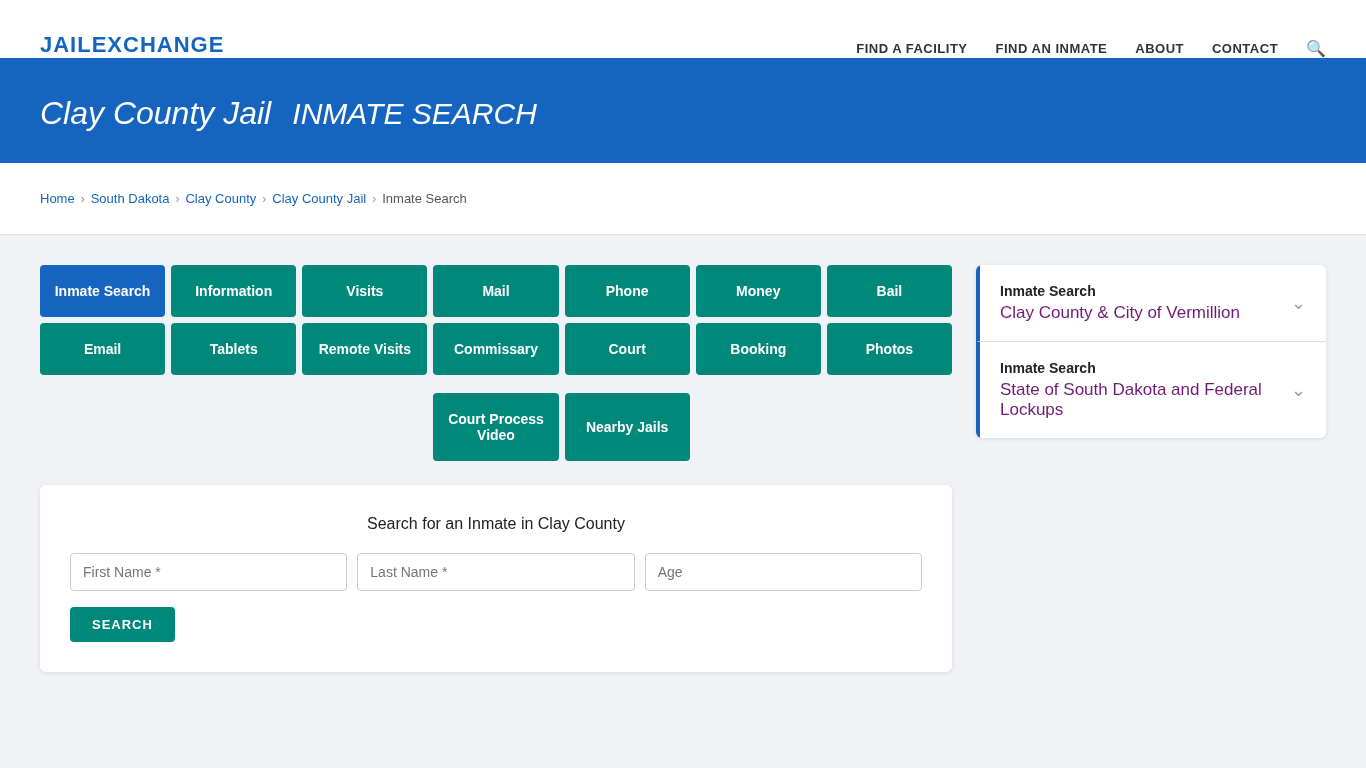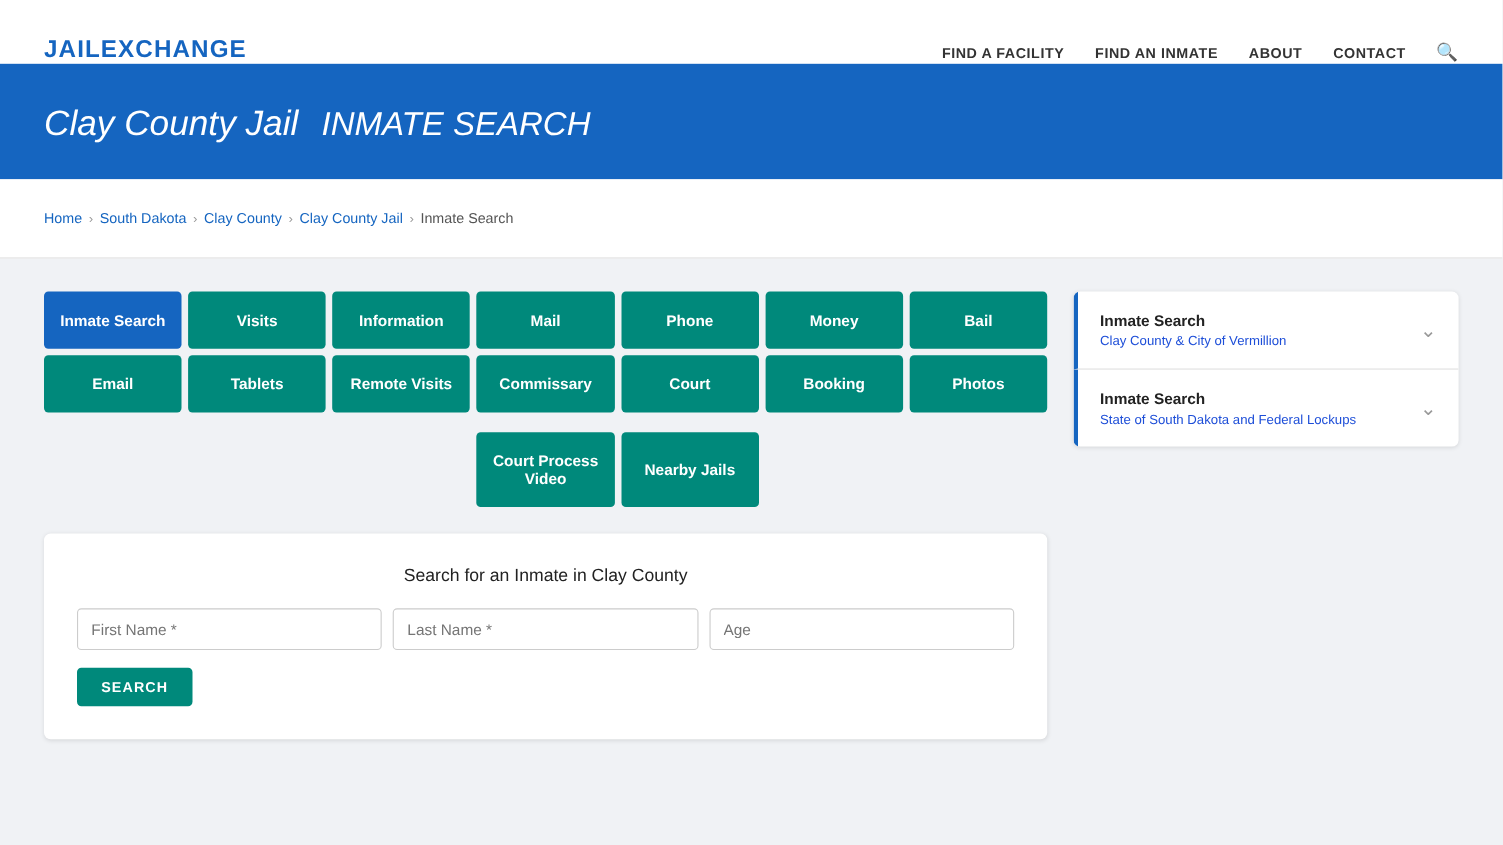--- a/index.html
+++ b/index.html
@@ -184,22 +184,22 @@
       border-left: 4px solid #1565c0;
     }
     .sidebar-item:last-child { border-bottom: none; }
     .sidebar-item-text h4 {
       font-size: 14px;
       font-weight: 700;
       color: #222;
       margin-bottom: 4px;
     }
     .sidebar-item-text p {
-      font-size: 12px;
-      color: #1d4ed8;
+      font-size: 17px;
+      color: #701a75;
     }
     .chevron-icon { color: #999; font-size: 18px; }
   </style>
 </head>
 <body>
 
 <header class="header">
   <div class="logo">
     <span>JAIL</span><span>EXCHANGE</span>
   </div>
@@ -229,22 +229,22 @@
   <a href="#">Clay County Jail</a>
   <span class="sep">›</span>
   <span class="current">Inmate Search</span>
 </nav>
 
 <div class="main-content">
   <div class="left-col">
 
     <div class="nav-buttons">
       <button class="nav-btn active">Inmate Search</button>
+      <button class="nav-btn">Information</button>
       <button class="nav-btn">Visits</button>
-      <button class="nav-btn">Information</button>
       <button class="nav-btn">Mail</button>
       <button class="nav-btn">Phone</button>
       <button class="nav-btn">Money</button>
       <button class="nav-btn">Bail</button>
     </div>
 
     <div class="nav-buttons-row2">
       <button class="nav-btn">Email</button>
       <button class="nav-btn">Tablets</button>
       <button class="nav-btn">Remote Visits</button>

